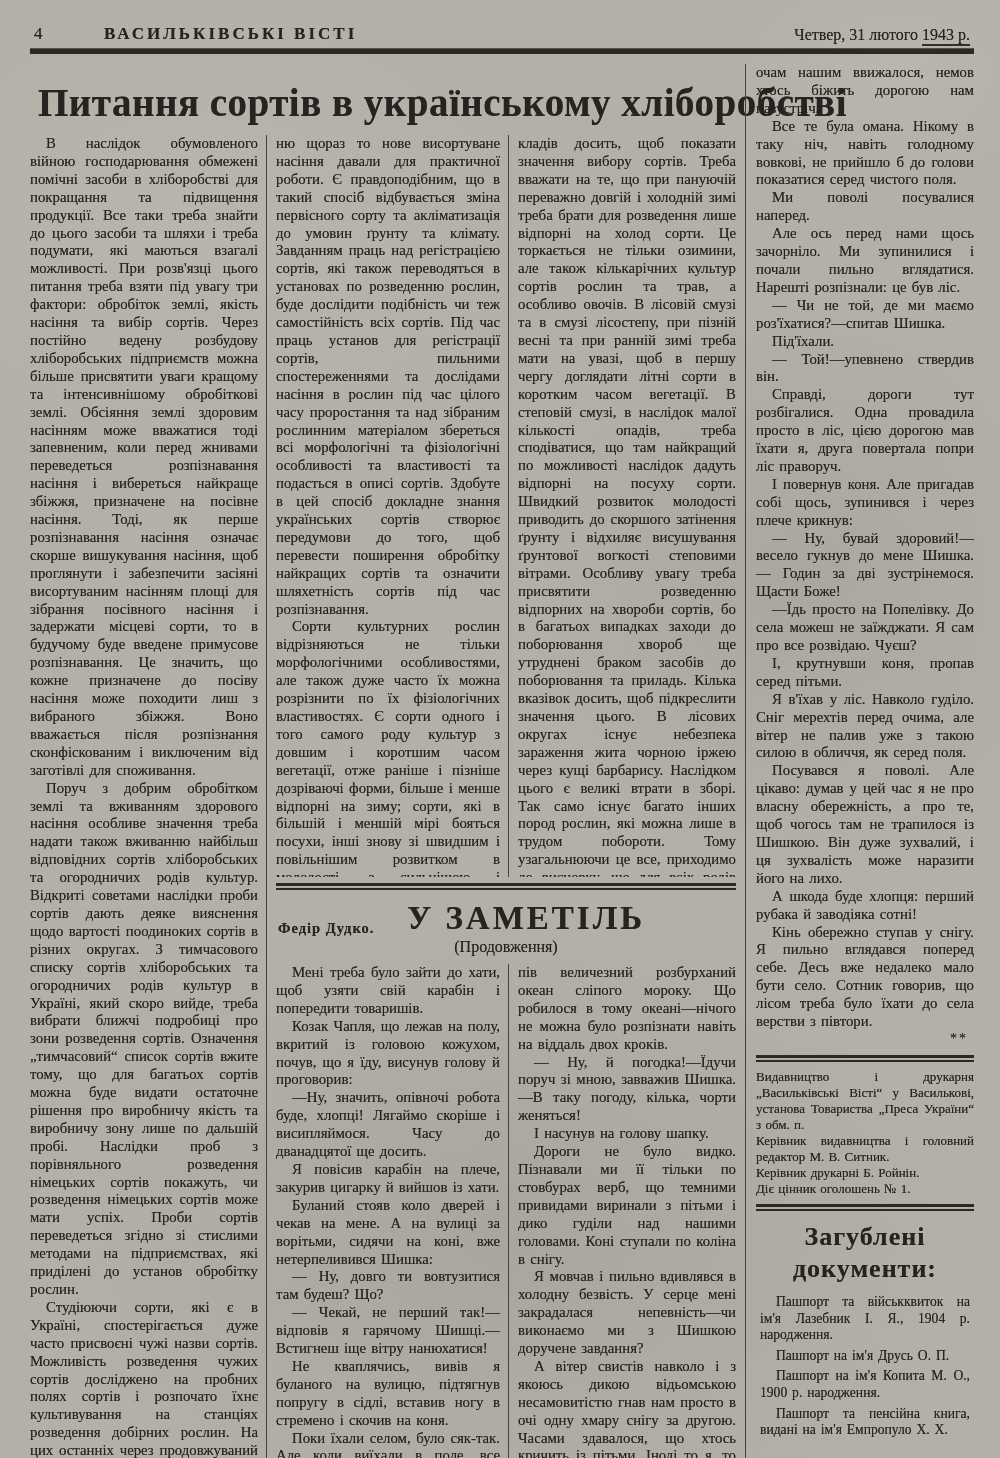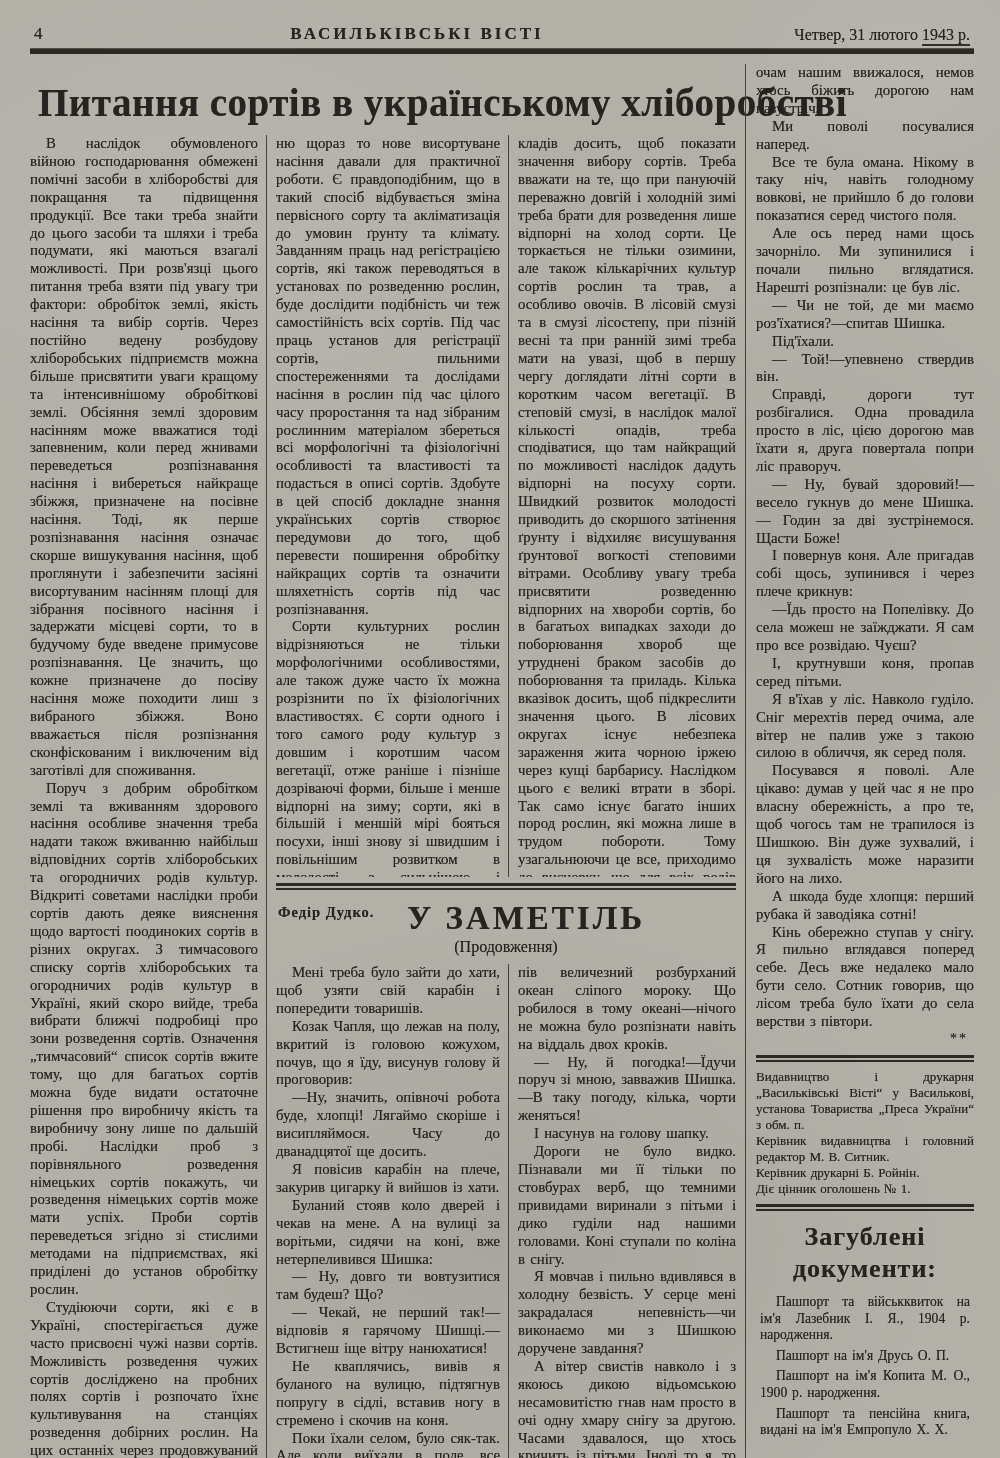--- a/index.html
+++ b/index.html
@@ -15,21 +15,21 @@
     color:#262420;
     font-family:"Liberation Serif","DejaVu Serif",serif;
     box-sizing:border-box;
     padding:14px 26px 0 30px;
   }
   .ink{ text-shadow:0 0 .6px rgba(20,18,14,.55); }
 
   
   .hdr{ display:flex; align-items:flex-end; padding:10px 4px 4px 4px; }
   .hdr .pgnum{ font-size:17px; width:70px; }
-  .hdr .masthead{ flex:1; text-align:center; font-weight:bold; font-size:17px; letter-spacing:3px; }
+  .hdr .masthead{ flex:1; font-weight:bold; font-size:17px; letter-spacing:3px; }
   .hdr .issuedate{ width:240px; text-align:right; font-size:16px; white-space:nowrap; }
   .hdr .yr{ border-bottom:2px solid #33302a; padding-bottom:1px; }
   .hdr-rule{ height:5px; background:#2c2923; border-top:1px solid #55524a; margin-bottom:10px; }
 
   
   .content{ display:flex; }
   .left-zone{ width:706px; }
   .col-right{ flex:1; border-left:1px solid #45423a; padding-left:10px; margin-left:9px; }
 
   h1.headline{
@@ -46,21 +46,21 @@
 
   
   .bodytxt p.para{ margin:0; text-align:justify; text-indent:16px; font-size:14.8px; line-height:17.9px; word-spacing:1.5px; }
   .bodytxt p.cont{ text-indent:0; }
   .endmark{ text-align:right; font-size:14px; letter-spacing:2px; padding-right:6px; }
 
   
   .heavy-rule{ height:7px; border-top:3px solid #2c2923; border-bottom:2px solid #2c2923; box-sizing:border-box; }
   .a2-divider{ margin:6px 0 0 0; }
   .a2-head{ position:relative; padding:10px 0 2px 0; }
-  .a2-byline{ position:absolute; left:2px; top:14px; font-weight:bold; font-size:14.5px; letter-spacing:1px; }
+  .a2-byline{ position:absolute; left:2px; top:30px; font-weight:bold; font-size:14.5px; letter-spacing:1px; }
   .a2-title{ text-align:center; font-size:33px; font-weight:bold; letter-spacing:3px; margin:0 0 0 40px; }
   .a2-subtitle{ text-align:center; font-size:16px; margin:1px 0 6px 0; }
 
   
   .imprint{ margin-top:8px; }
   .imprint .heavy-rule{ margin-bottom:7px; }
   .imprint p{ margin:0; font-size:13px; line-height:16px; text-align:justify; word-spacing:1px; }
   .imprint-close{ margin-top:7px; }
 
   .lostdocs{ margin-top:10px; }
@@ -136,29 +136,29 @@
                 <p class="para">А вітер свистів навколо і з якоюсь дикою відьомською несамовитістю гнав нам просто в очі одну хмару снігу за другою. Часами здавалося, що хтось кричить із пітьми. Іноді то я, то Шишка раптом натягали поводи і зупинялися:</p>
               </div>
           </div>
         </div>
       </div>
     </div>
 
     <div class="col-right">
       <div class="bodytxt">
           <p class="para cont">очам нашим ввижалося, немов хтось біжить дорогою нам назустріч.</p>
+          <p class="para">Все те була омана. Нікому в таку ніч, навіть голодному вовкові, не прийшло б до голови показатися серед чистого поля.</p>
           <p class="para">Ми поволі посувалися наперед.</p>
-          <p class="para">Все те була омана. Нікому в таку ніч, навіть голодному вовкові, не прийшло б до голови показатися серед чистого поля.</p>
           <p class="para">Але ось перед нами щось зачорніло. Ми зупинилися і почали пильно вглядатися. Нарешті розпізнали: це був ліс.</p>
           <p class="para">— Чи не той, де ми маємо роз'їхатися?—спитав Шишка.</p>
           <p class="para">Під'їхали.</p>
           <p class="para">— Той!—упевнено ствердив він.</p>
           <p class="para">Справді, дороги тут розбігалися. Одна провадила просто в ліс, цією дорогою мав їхати я, друга повертала попри ліс праворуч.</p>
+          <p class="para">І повернув коня. Але пригадав собі щось, зупинився і через плече крикнув:</p>
           <p class="para">— Ну, бувай здоровий!—весело гукнув до мене Шишка. — Годин за дві зустрінемося. Щасти Боже!</p>
-          <p class="para">І повернув коня. Але пригадав собі щось, зупинився і через плече крикнув:</p>
           <p class="para">—Їдь просто на Попелівку. До села можеш не заїжджати. Я сам про все розвідаю. Чуєш?</p>
           <p class="para">І, крутнувши коня, пропав серед пітьми.</p>
           <p class="para">Я в'їхав у ліс. Навколо гуділо. Сніг мерехтів перед очима, але вітер не палив уже з такою силою в обличчя, як серед поля.</p>
           <p class="para">Посувався я поволі. Але цікаво: думав у цей час я не про власну обережність, а про те, щоб чогось там не трапилося із Шишкою. Він дуже зухвалий, і ця зухвалість може наразити його на лихо.</p>
           <p class="para">А шкода буде хлопця: перший рубака й заводіяка сотні!</p>
           <p class="para">Кінь обережно ступав у снігу. Я пильно вглядався поперед себе. Десь вже недалеко мало бути село. Сотник говорив, що лісом треба було їхати до села верстви з півтори.</p>
         </div>
       <div class="endmark">**</div>
 
       <div class="imprint">

